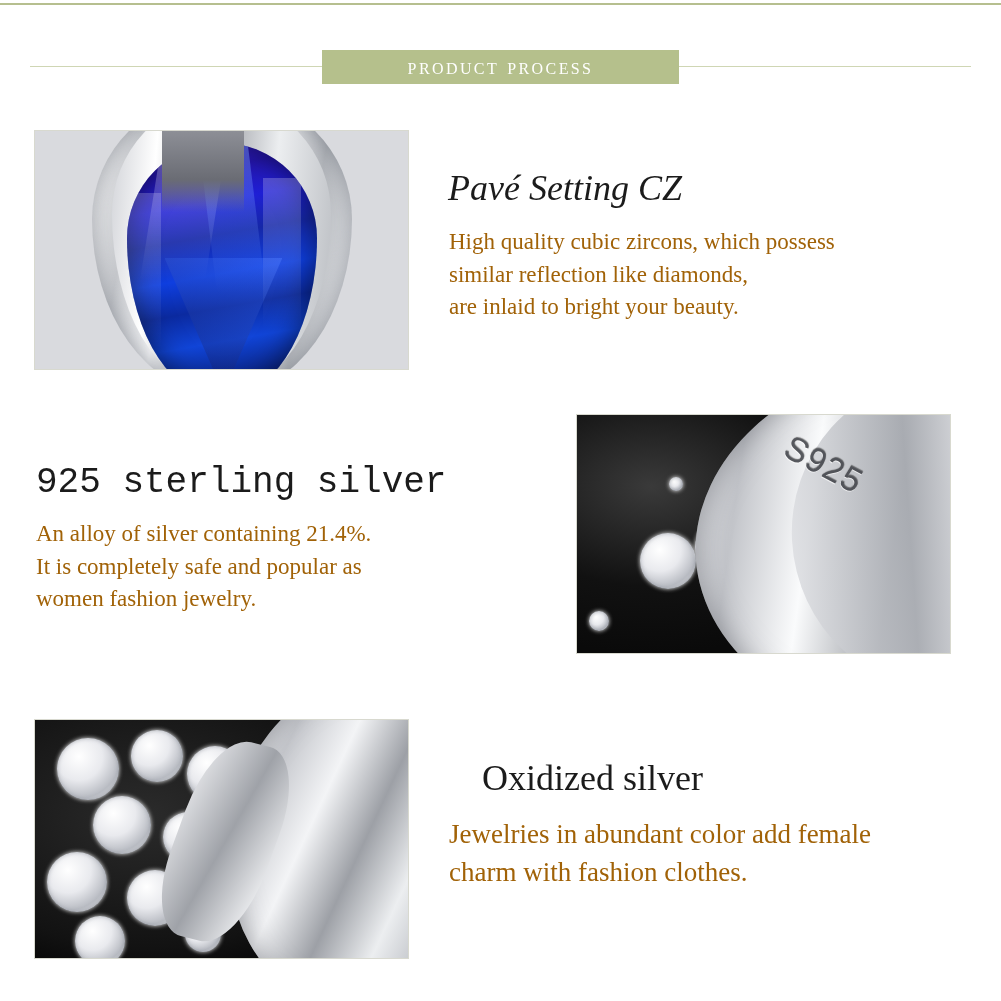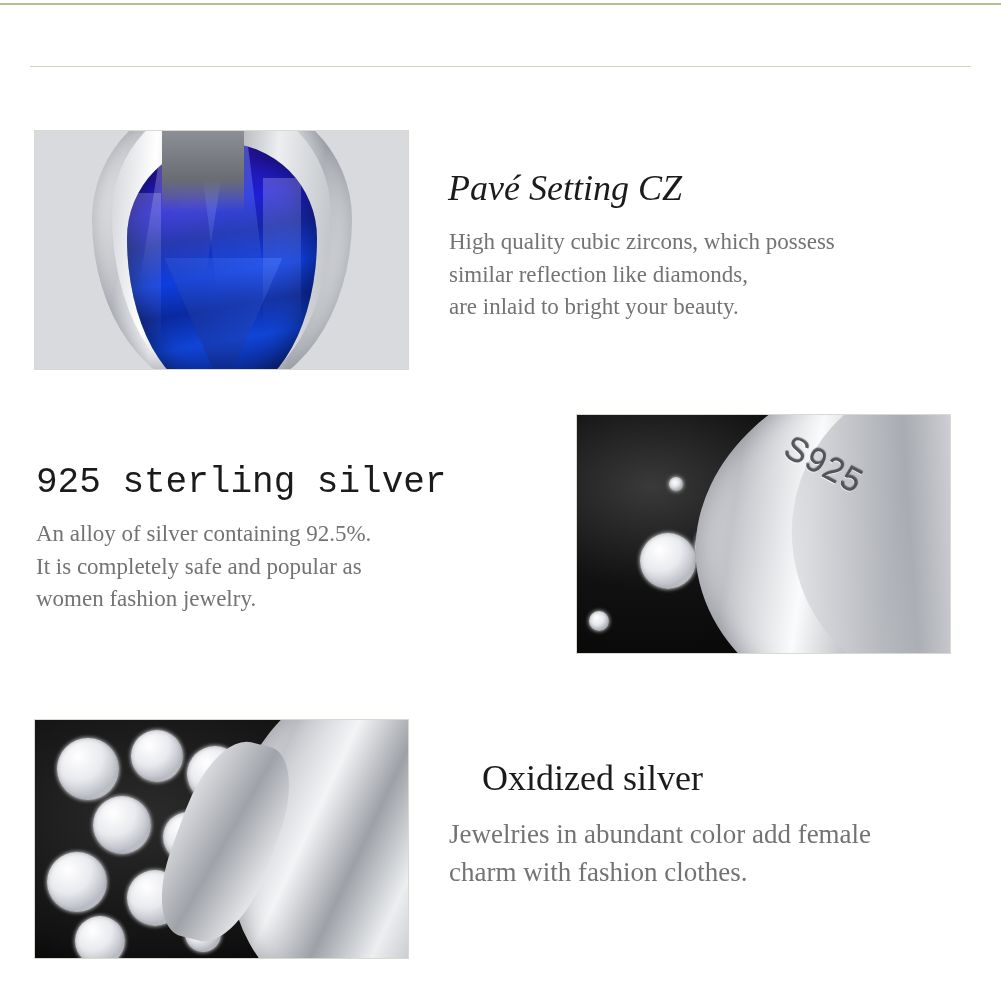--- a/index.html
+++ b/index.html
@@ -251,41 +251,44 @@
   .block-title {
     position: absolute;
     font-family: "Liberation Serif", serif;
     font-weight: 400;
     color: #1b1b1b;
     white-space: nowrap;
   }
   .block-body {
     position: absolute;
     font-family: "Liberation Serif", serif;
-    color: #737373;
+    color: #a16207;
     line-height: 1.42;
     white-space: pre-line;
   }
 
   #t-pave   { top: 167px; left: 448px; font-size: 36px; font-style: italic; }
   #b-pave   { top: 226px; left: 449px; font-size: 23px; width: 520px; }
 
   #t-silver { top: 462px; left: 36px;  font-size: 36px; font-family: Liberation Mono, monospace; }
   #b-silver { top: 518px; left: 36px;  font-size: 23px; width: 500px; }
 
   #t-oxid   { top: 757px; left: 448px; font-size: 36px; margin-left: 34px; }
   #b-oxid   { top: 815px; left: 449px; font-size: 27px; width: 500px; }
 </style>
 </head>
 <body>
 
 <div class="top-rule"></div>
 
 <div class="header-band">
   <div class="header-line"></div>
+  <div class="header-chip">
+    <span>Product process</span>
+  </div>
 </div>
 
 <div class="photo" id="img-pave">
   <div class="bezel"></div>
   <div class="facet-top"></div>
   <div class="stone">
     <div class="facet f1"></div>
     <div class="facet f2"></div>
     <div class="facet f3"></div>
     <div class="facet f4"></div>
@@ -303,21 +306,21 @@
   <div class="cz" style="left:156px; top:42px;  width:11px; height:11px;"></div>
   <div class="cz" style="left:63px;  top:118px; width:56px; height:56px;"></div>
   <div class="cz" style="left:118px; top:108px; width:48px; height:48px;"></div>
   <div class="cz" style="left:12px;  top:196px; width:20px; height:20px;"></div>
   <div class="shank">
     <div class="shank-inner"></div>
   </div>
   <div class="stamp">S925</div>
 </div>
 <div class="block-title" id="t-silver">925 sterling silver</div>
-<div class="block-body" id="b-silver">An alloy of silver containing 92.5%.
+<div class="block-body" id="b-silver">An alloy of silver containing 21.4%.
 It is completely safe and popular as
 women fashion jewelry.</div>
 
 <div class="photo" id="img-oxid">
   <div class="oxid-bg"></div>
   <div class="cz" style="left:22px;  top:18px;  width:62px; height:62px;"></div>
   <div class="cz" style="left:96px;  top:10px;  width:52px; height:52px;"></div>
   <div class="cz" style="left:152px; top:26px;  width:56px; height:56px;"></div>
   <div class="cz" style="left:58px;  top:76px;  width:58px; height:58px;"></div>
   <div class="cz" style="left:128px; top:92px;  width:50px; height:50px;"></div>

